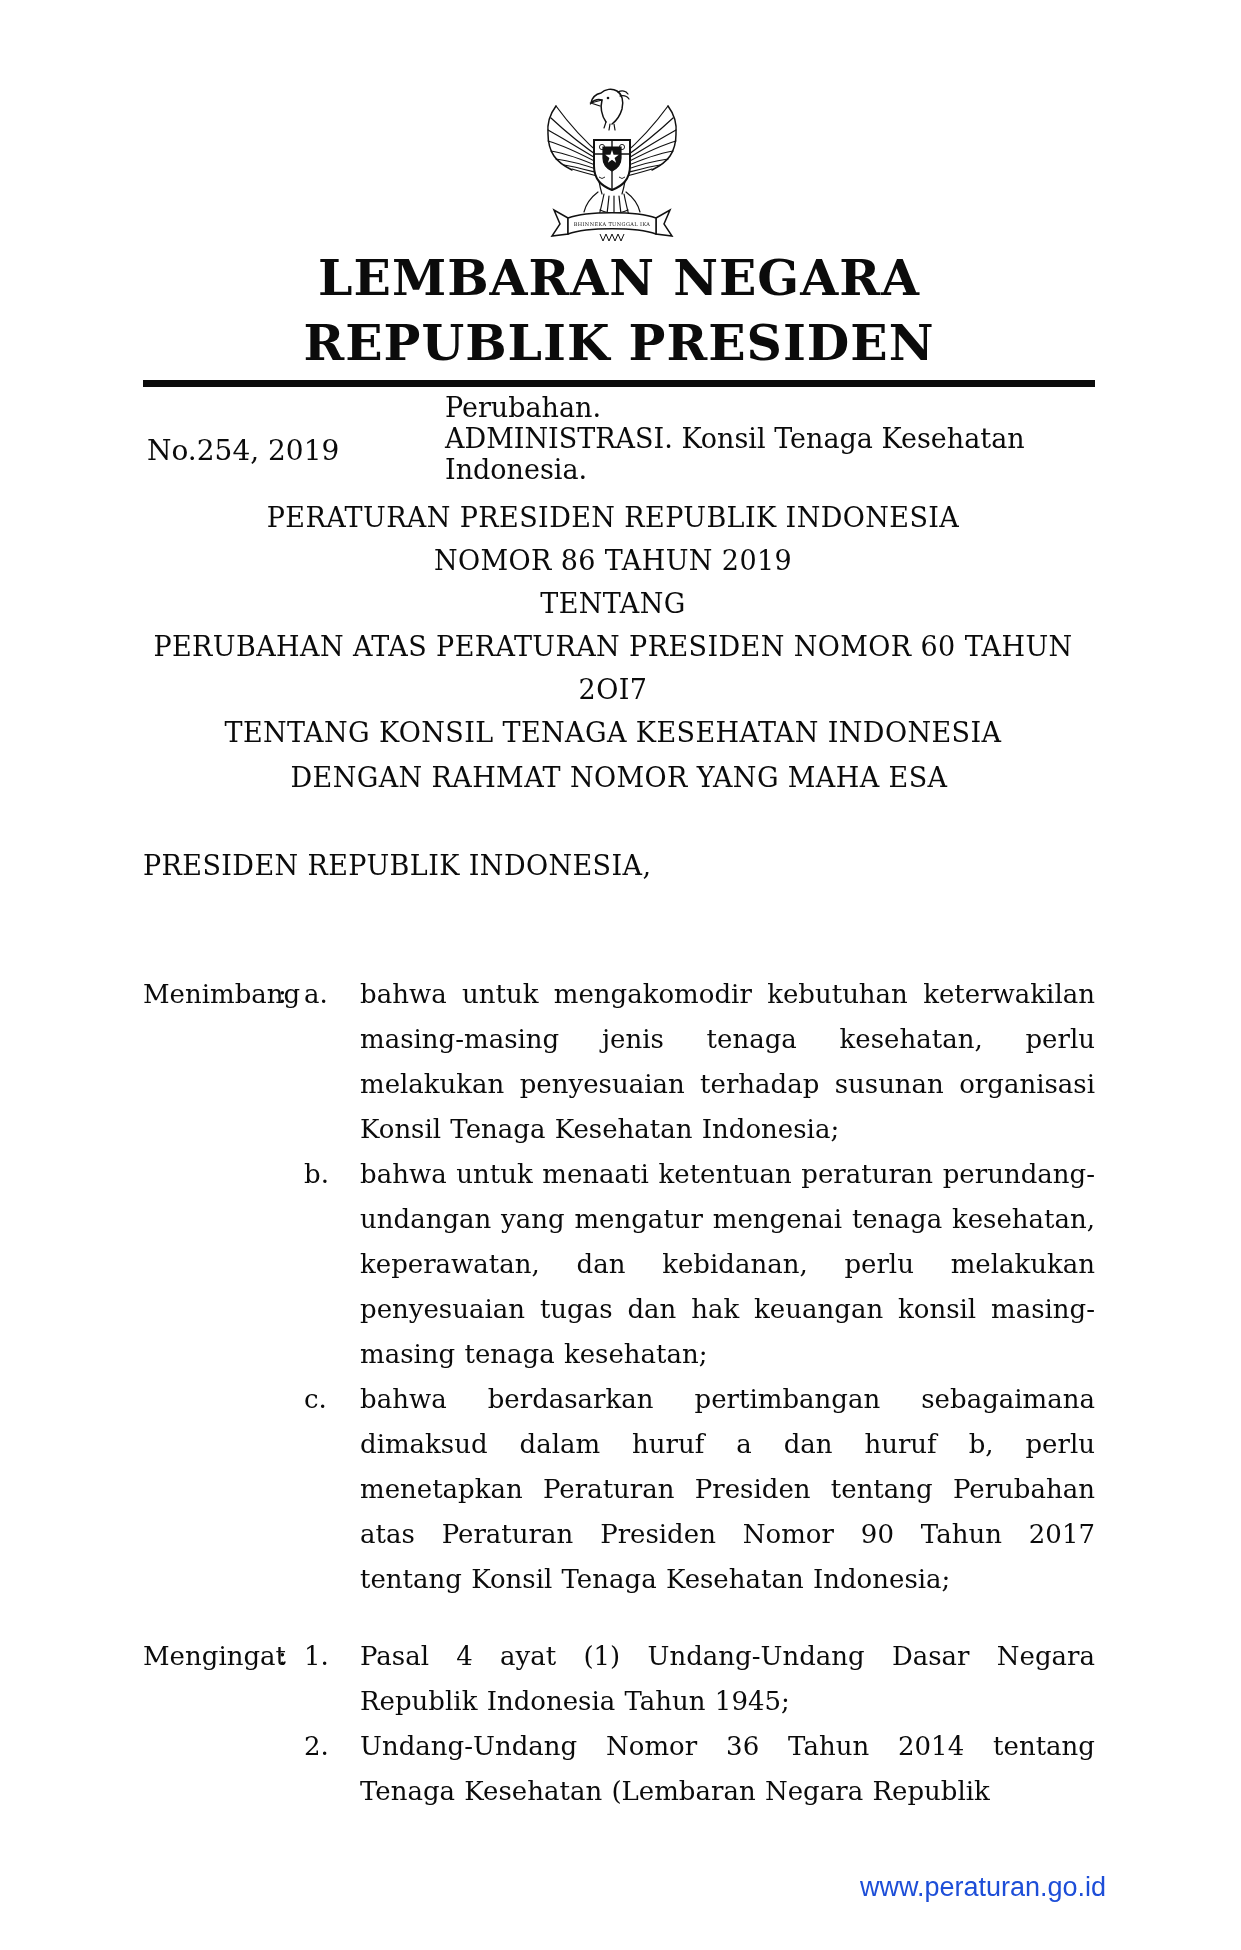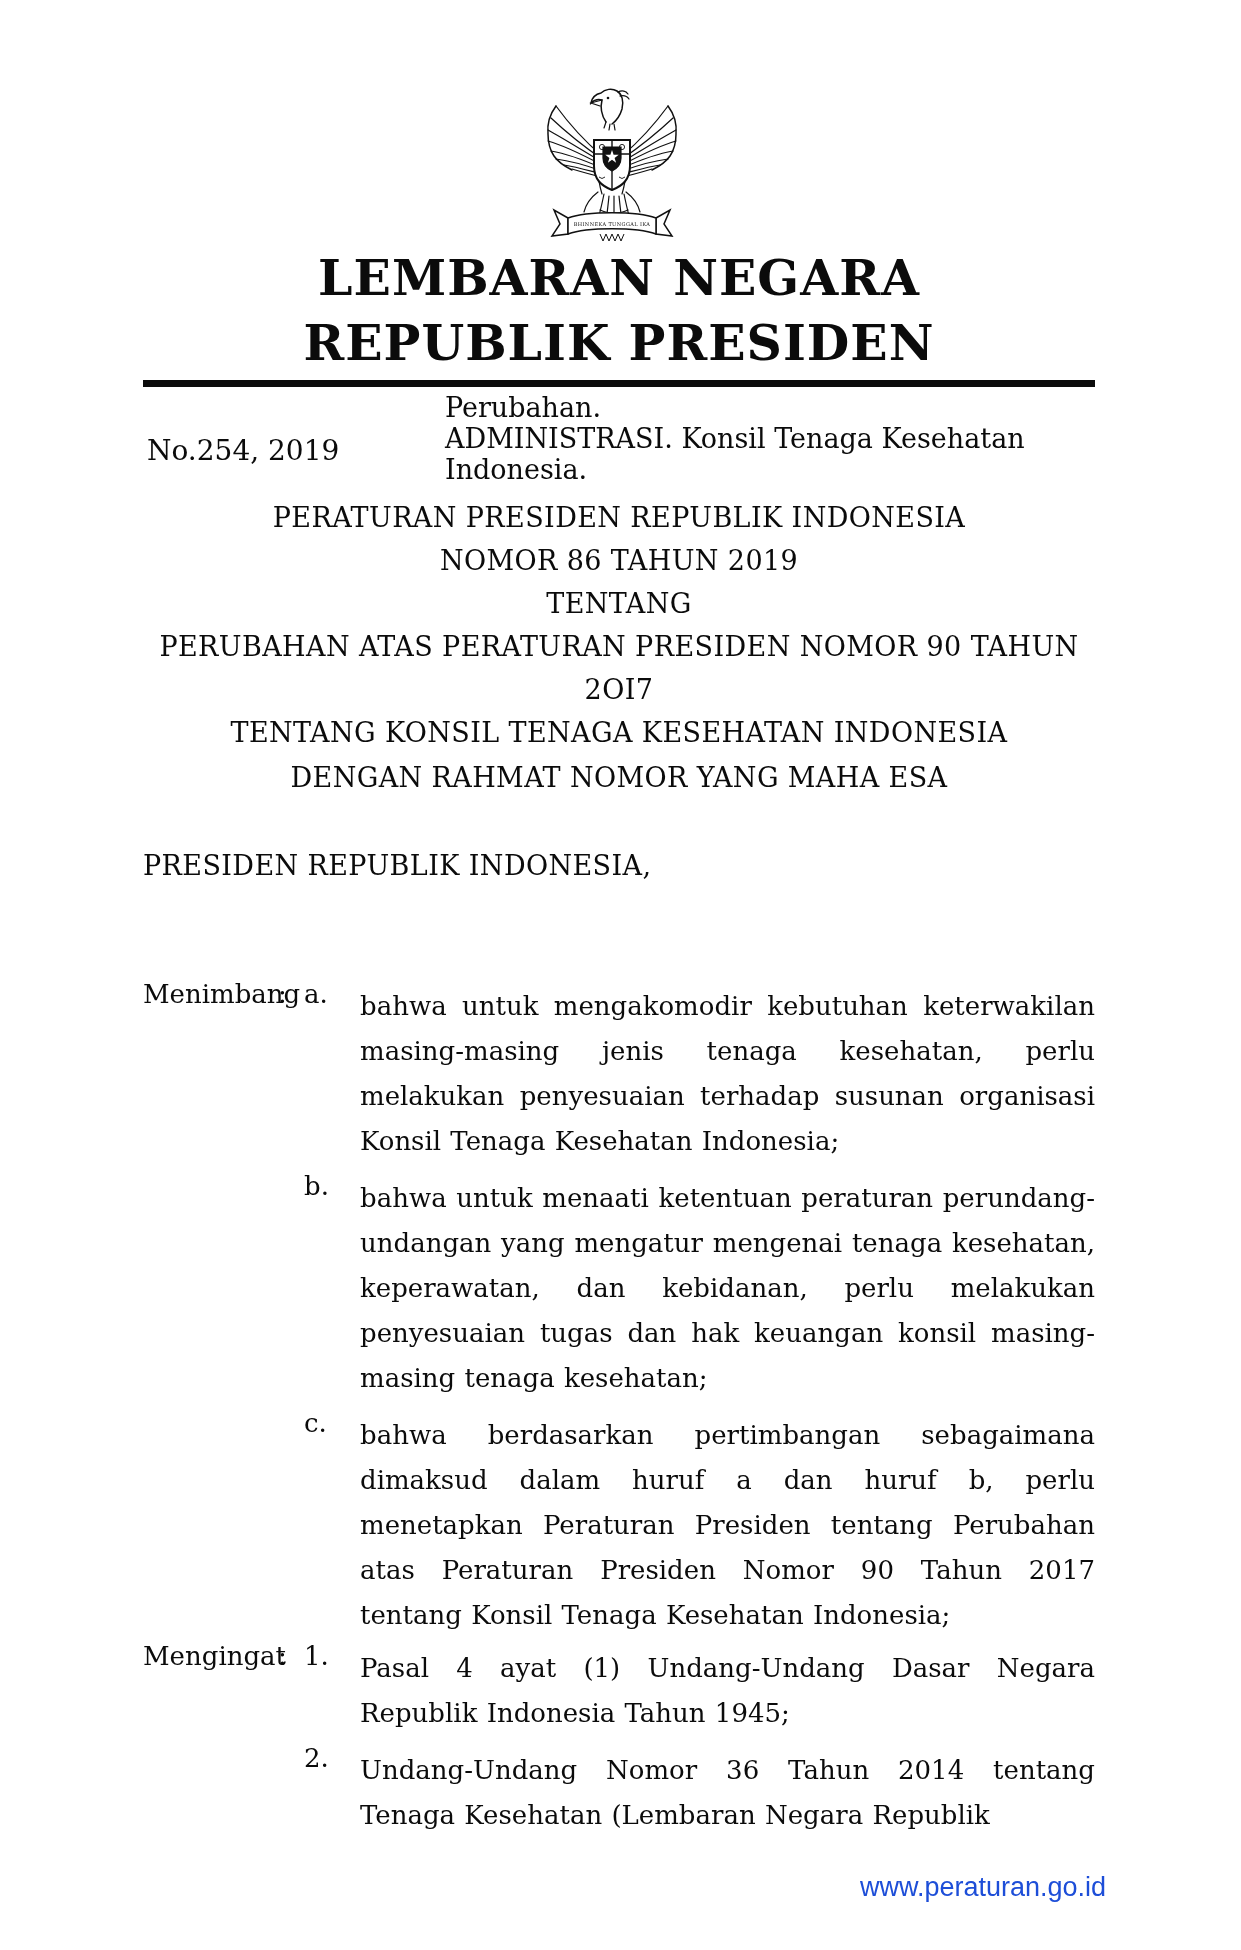--- a/index.html
+++ b/index.html
@@ -10,33 +10,33 @@
   
   .emblem{position:absolute;left:542px;top:84px;width:140px;height:160px;}
   
   .masthead{position:absolute;left:143px;top:246px;width:952px;text-align:center;
     font-weight:700;font-size:49px;line-height:65px;letter-spacing:1px;}
   .rule{position:absolute;left:143px;top:380px;width:952px;height:7px;background:#0b0b0b;}
   
   .issue-no{position:absolute;left:147px;top:392px;font-size:28px;line-height:30px;margin-top:44px;}
   .subject{position:absolute;left:445px;top:392px;width:660px;font-size:27px;line-height:31px;}
   
-  .doc-title{position:absolute;left:143px;top:496px;width:952px;text-align:center;
+  .doc-title{position:absolute;left:137px;top:496px;width:952px;text-align:center;
     font-size:27px;line-height:43px;letter-spacing:0.4px;}
   .invocation{position:absolute;left:143px;top:756px;width:952px;text-align:center;
     font-size:27px;line-height:43px;letter-spacing:0.4px;}
   .authority{position:absolute;left:143px;top:844px;width:952px;text-align:left;
     font-size:27px;line-height:43px;letter-spacing:0.4px;}
   
   .clause{position:absolute;left:143px;width:952px;display:grid;
     grid-template-columns:135px 26px 56px 1fr;font-size:26px;line-height:45px;}
   .clause.considering{top:972px;}
   .clause.remembering{top:1634px;}
   .c-label,.c-colon,.c-marker{white-space:nowrap;}
-  .c-text{text-align:justify;text-align-last:left;word-spacing:1px;margin-top:12px;}
+  .c-text{text-align:justify;text-align-last:left;word-spacing:1px;}
   
   .watermark{position:absolute;top:1872px;left:860px;width:225px;text-align:left;
     font-family:"Liberation Sans","DejaVu Sans",sans-serif;font-size:27px;color:#1d4ed8;}
 </style>
 </head>
 <body>
 
 <div class="page">
 
   <svg class="emblem" viewBox="0 0 140 160" aria-hidden="true">
@@ -114,21 +114,21 @@
   <div class="issue-no">No.254, 2019</div>
   <div class="subject">
     <div>Perubahan.</div>
     <div>ADMINISTRASI. Konsil Tenaga Kesehatan Indonesia.</div>
   </div>
 
   <div class="doc-title">
     <div>PERATURAN PRESIDEN REPUBLIK INDONESIA</div>
     <div>NOMOR 86 TAHUN 2019</div>
     <div>TENTANG</div>
-    <div>PERUBAHAN ATAS PERATURAN PRESIDEN NOMOR 90 TAHUN 2OI7</div>
+    <div>PERUBAHAN ATAS PERATURAN PRESIDEN NOMOR 60 TAHUN 2OI7</div>
     <div>TENTANG KONSIL TENAGA KESEHATAN INDONESIA</div>
   </div>
 
   <div class="invocation">DENGAN RAHMAT NOMOR YANG MAHA ESA</div>
   <div class="authority">PRESIDEN REPUBLIK INDONESIA,</div>
 
   <div class="clause considering">
     <div class="c-label">Menimbang</div>
     <div class="c-colon">:</div>
     <div class="c-marker">a.</div>

